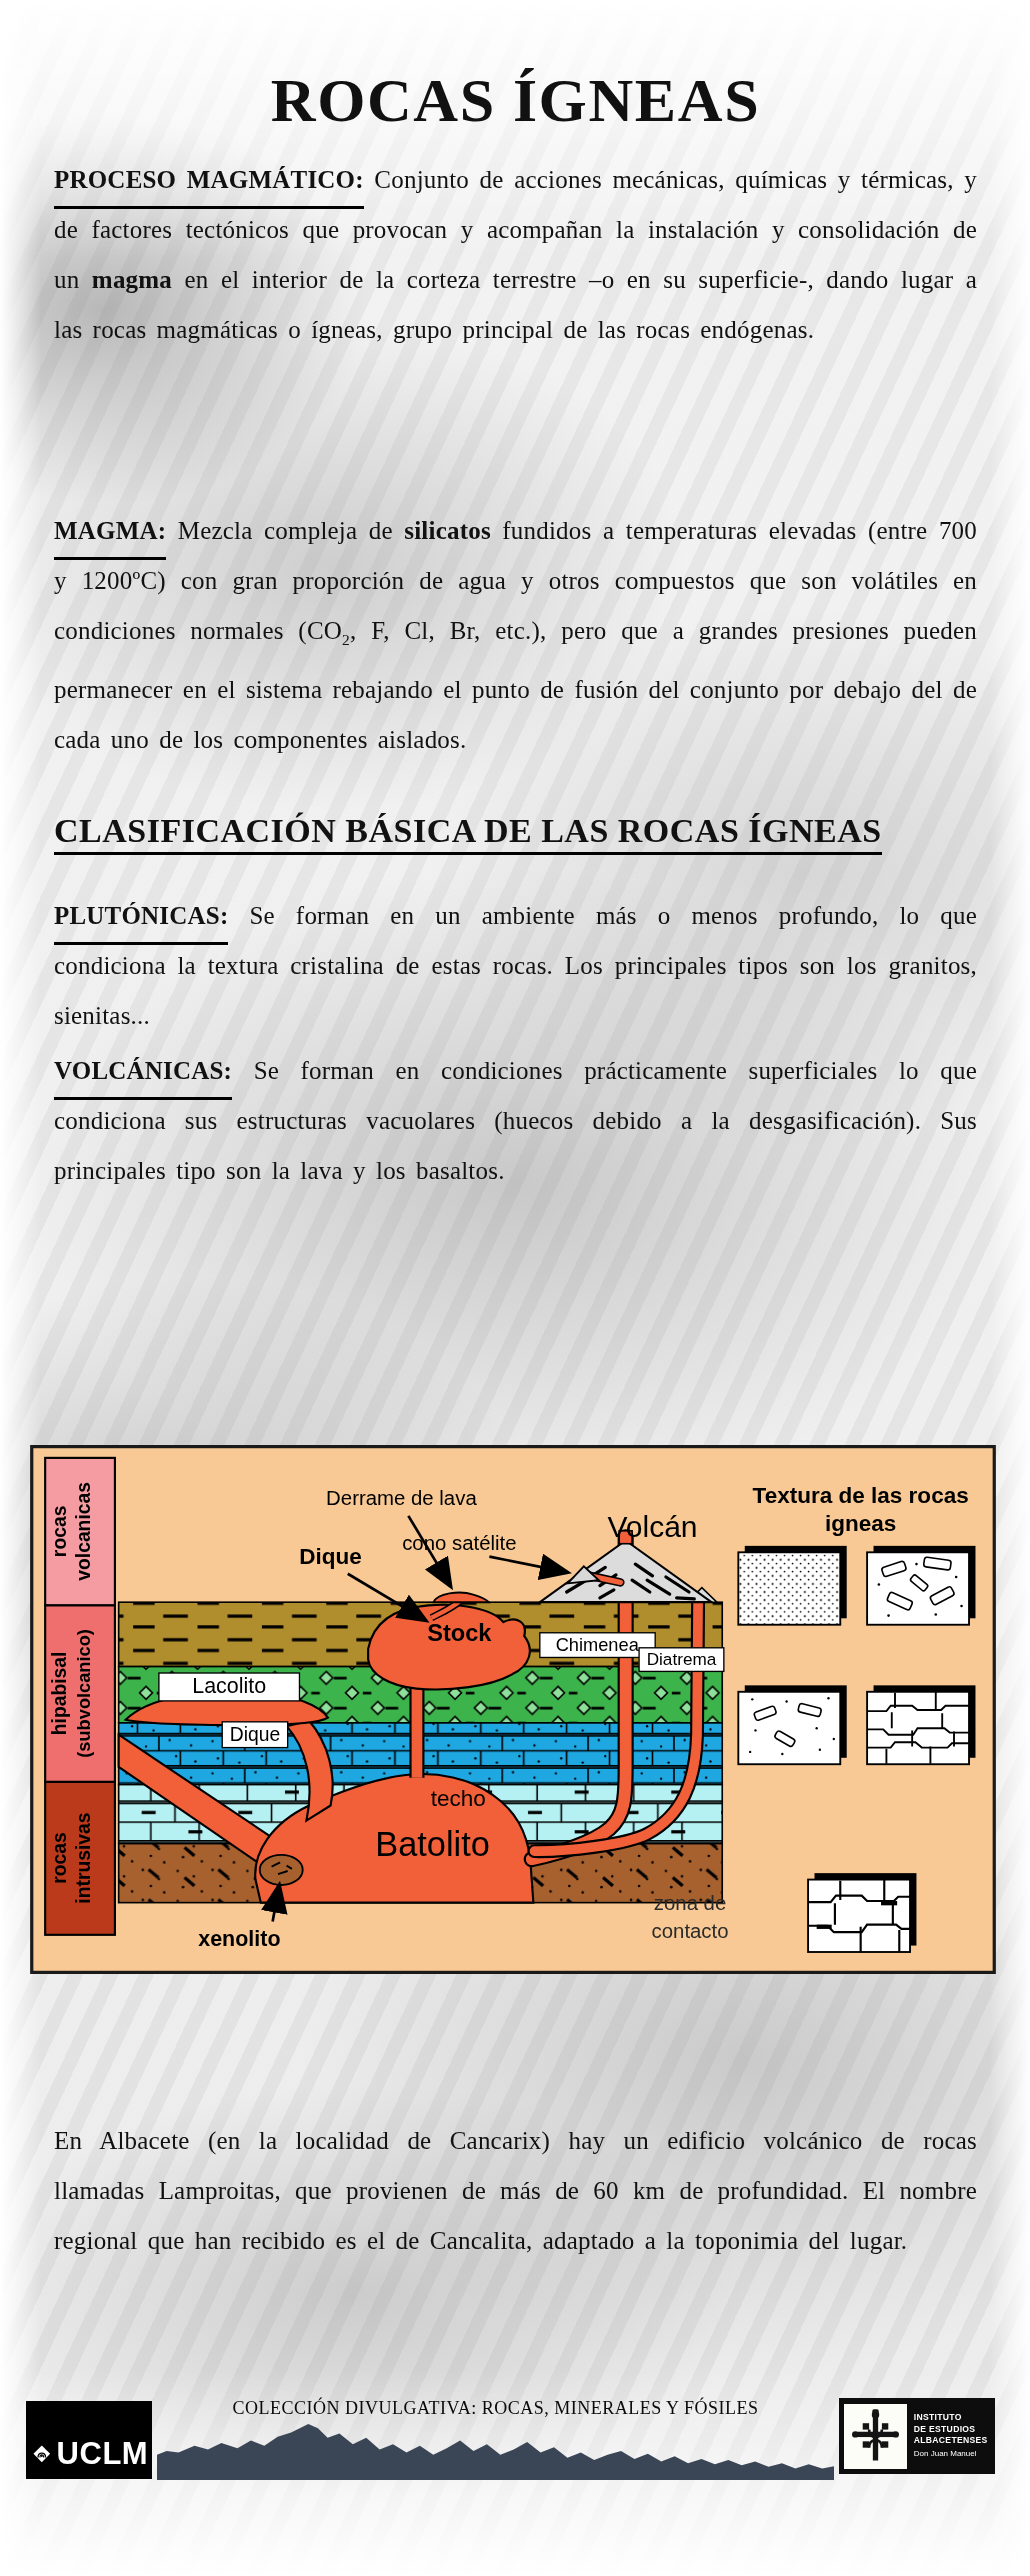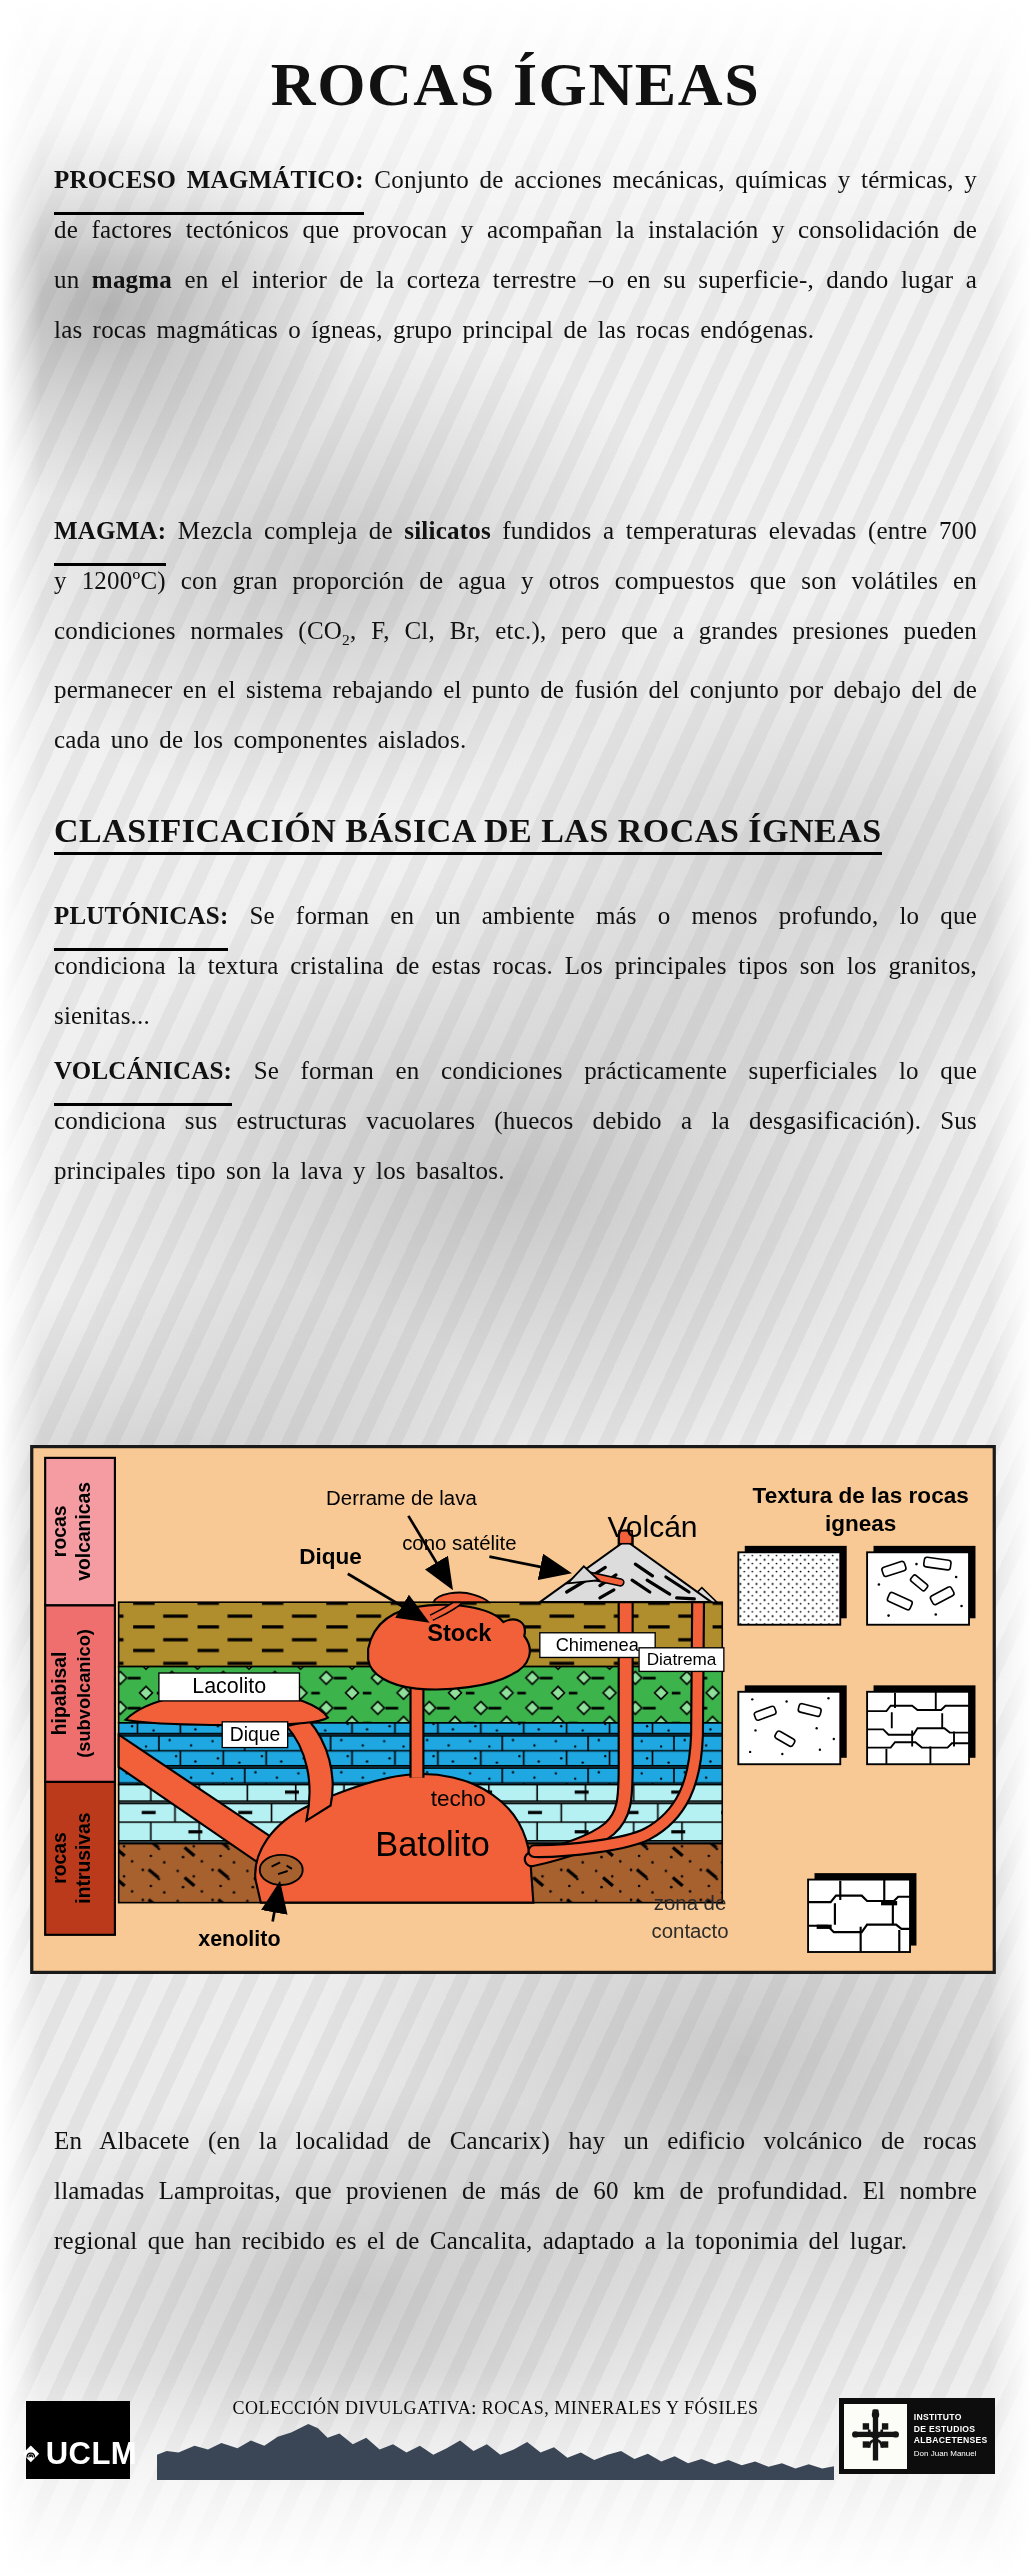--- a/index.html
+++ b/index.html
@@ -12,31 +12,31 @@
     radial-gradient(ellipse 510px 349px at 32% 22%, rgba(125,125,125,.30), rgba(0,0,0,0) 70%),
     radial-gradient(ellipse 537px 386px at 78% 34%, rgba(140,140,140,.26), rgba(0,0,0,0) 70%),
     radial-gradient(ellipse 671px 440px at 50% 46%, rgba(110,110,110,.30), rgba(0,0,0,0) 72%),
     radial-gradient(ellipse 510px 386px at 18% 60%, rgba(100,100,100,.30), rgba(0,0,0,0) 70%),
     radial-gradient(ellipse 617px 440px at 72% 80%, rgba(120,120,120,.30), rgba(0,0,0,0) 72%),
     radial-gradient(ellipse 510px 279px at 35% 89%, rgba(110,110,110,.26), rgba(0,0,0,0) 75%),
     repeating-linear-gradient(115deg, rgba(0,0,0,.045) 0 14px, rgba(255,255,255,.05) 14px 32px),
     linear-gradient(#f2f2f2,#ebebeb);}
   .vignette{position:absolute;inset:0;pointer-events:none;background:
     linear-gradient(90deg,#fff 0%,rgba(255,255,255,0) 4%,rgba(255,255,255,0) 96%,#fff 100%);}
-  .title{position:absolute;left:0;top:49px;width:100%;text-align:center;
+  .title{position:absolute;left:0;top:65px;width:100%;text-align:center;
     font-size:62px;font-weight:bold;letter-spacing:1.6px;}
   .body-block{position:absolute;left:54px;width:923px;font-size:25px;line-height:50px;
     text-align:justify;word-spacing:3.8px;letter-spacing:0.2px;}
   .b{font-weight:bold;}
-  .u{border-bottom:3.2px solid #000;padding-bottom:19px;}
+  .u{border-bottom:3.2px solid #000;padding-bottom:13px;}
   sub{font-size:.62em;}
   .heading{position:absolute;left:54px;width:923px;font-size:34px;font-weight:bold;letter-spacing:0.5px;}
   .heading .u{padding-bottom:3.2px;}
   .diagram-wrap{position:absolute;left:29.5px;top:1445px;width:966px;height:529px;}
-  .footer-uclm{position:absolute;left:26px;top:2401px;width:104px;height:78px;background:#000;
+  .footer-uclm{position:absolute;left:26px;top:2401px;width:126px;height:78px;background:#000;
     display:flex;align-items:flex-end;justify-content:center;padding-bottom:7.5px;box-sizing:border-box;}
   .uclm-row{display:flex;align-items:center;gap:3.2px;}
   .uclm-text{color:#fff;font-family:"Liberation Sans",sans-serif;font-weight:bold;font-size:31px;letter-spacing:0.5px;}
   .footer-center{position:absolute;left:157px;top:2398px;width:677px;height:82px;}
   .coleccion{width:100%;text-align:center;font-size:18px;letter-spacing:0.5px;color:#0a0a0a;}
   .mountain{position:absolute;left:0;top:23.6px;width:677px;height:58px;}
   .footer-inst{position:absolute;left:839px;top:2398px;width:156px;height:76px;background:#0d0d0d;
     display:flex;align-items:center;box-sizing:border-box;padding:5.4px;}
   .inst-cross-box{background:#fdfdf8;width:63px;height:65px;display:flex;align-items:center;justify-content:center;}
   .inst-text{margin-left:6.4px;font-family:"Liberation Sans",sans-serif;color:#fff;}

